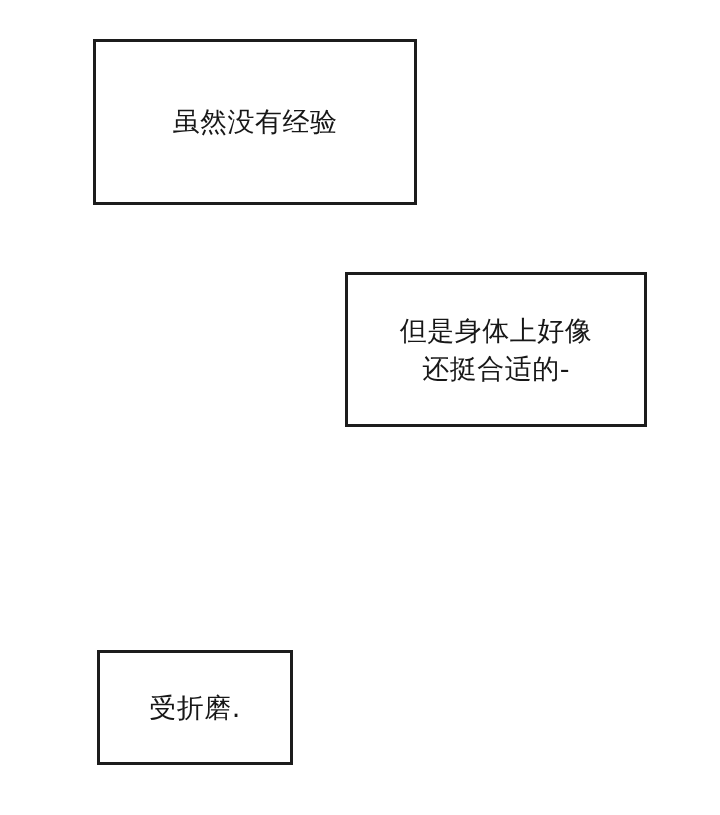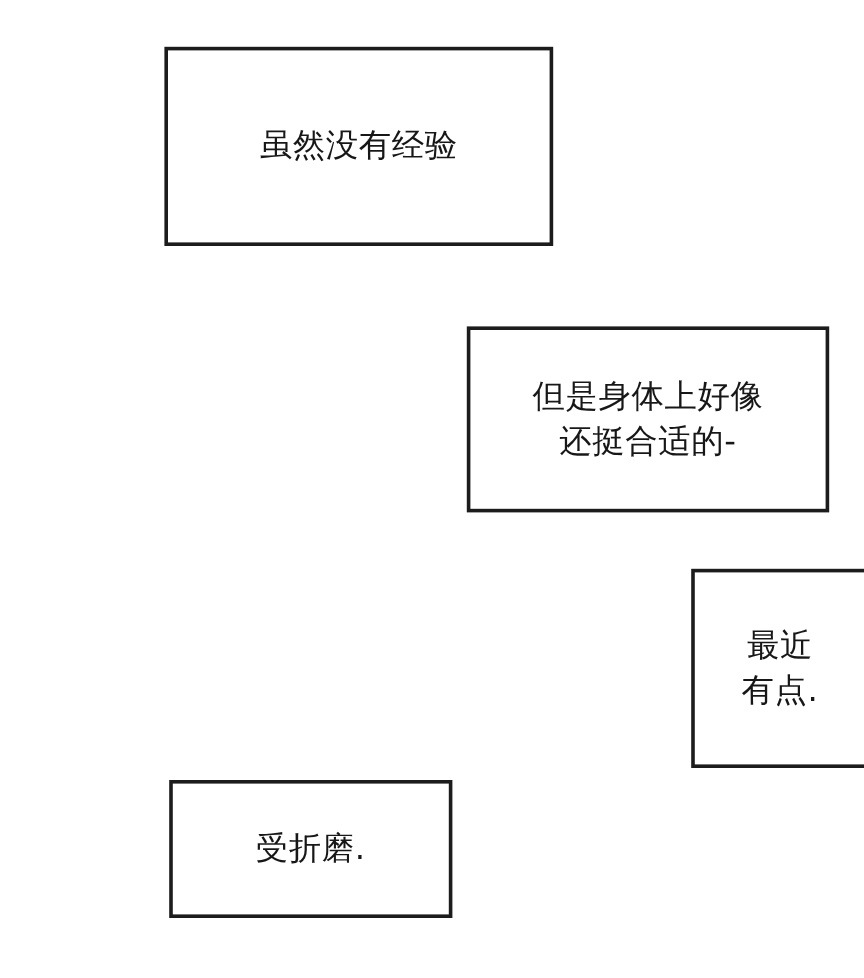--- a/index.html
+++ b/index.html
@@ -12,21 +12,20 @@
     height: 815px;
     position: relative;
     overflow: hidden;
     font-family: "DejaVu Sans", "Liberation Sans", sans-serif;
     color: #1a1a1a;
   }
   .page {
     position: absolute;
     inset: 0;
     background: #ffffff;
-    margin-left: 44px;
   }
   .bubble {
     position: absolute;
     box-sizing: border-box;
     background: #ffffff;
     border: 3px solid #1c1c1c;
     display: flex;
     align-items: center;
     justify-content: center;
     text-align: center;
@@ -61,41 +60,37 @@
     left: 532px;
     top: 474px;
     width: 148px;
     height: 166px;
     font-size: 27px;
   }
   
   #bubble-4 {
     left: 97px;
     top: 650px;
-    width: 236px;
+    width: 196px;
     height: 115px;
     font-size: 27px;
   }
 </style>
 </head>
 <body>
 
 <div class="page">
 
   <div class="bubble" id="bubble-1">
     <span class="bubble-text">虽然没有经验</span>
   </div>
 
   <div class="bubble" id="bubble-2">
     <span class="bubble-text">但是身体上好像
 还挺合适的-</span>
   </div>
 
-  <div class="bubble" id="bubble-3">
-    <span class="bubble-text">最近
-有点.</span>
-  </div>
 
   <div class="bubble" id="bubble-4">
     <span class="bubble-text">受折磨.</span>
   </div>
 
 </div>
 
 </body></html>

